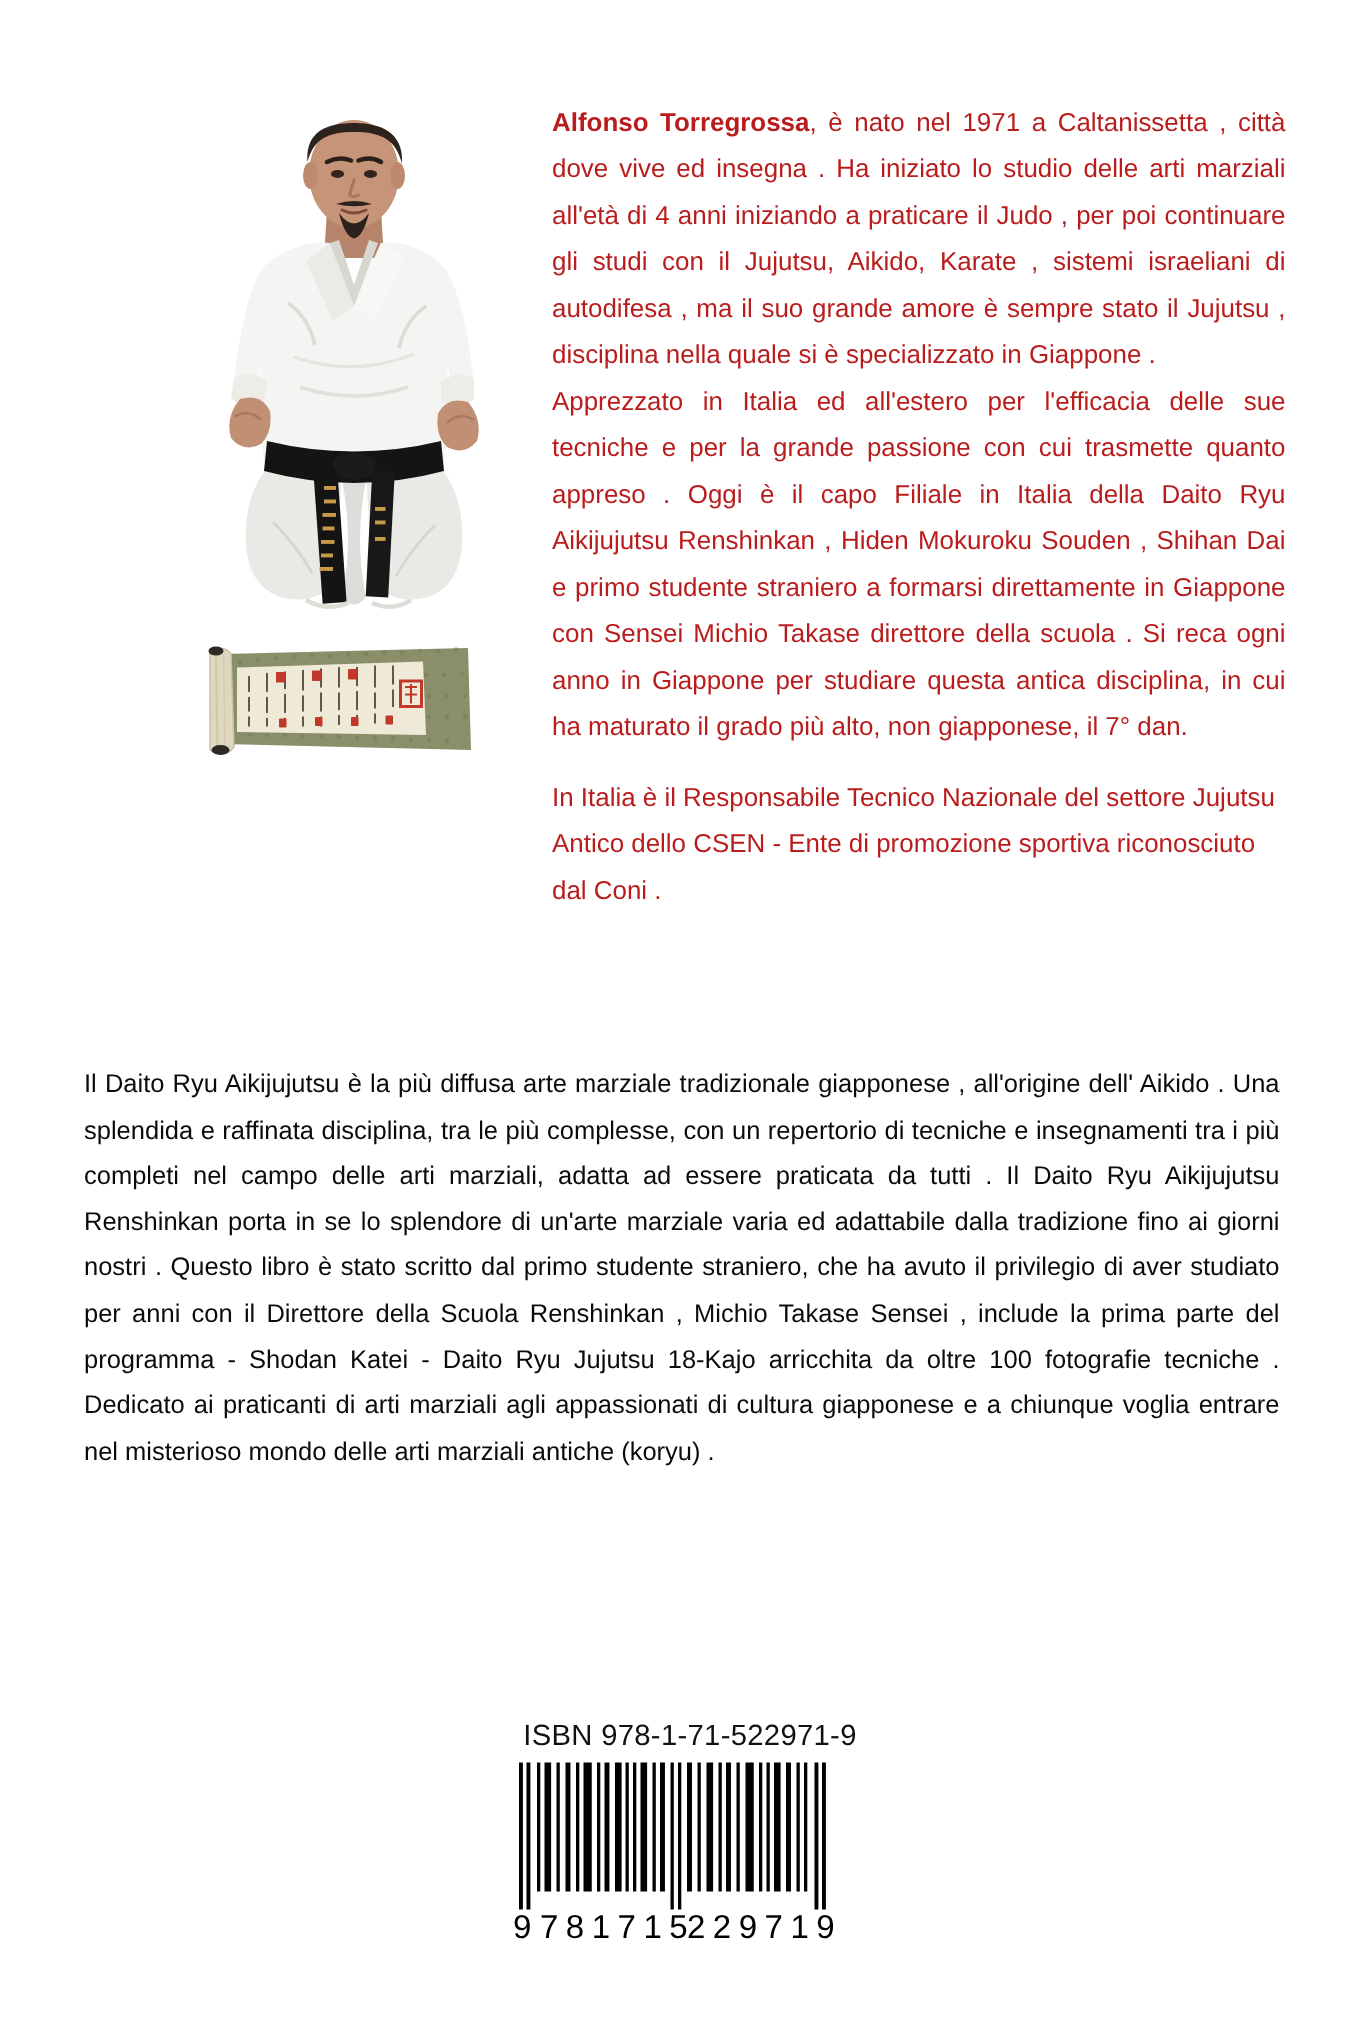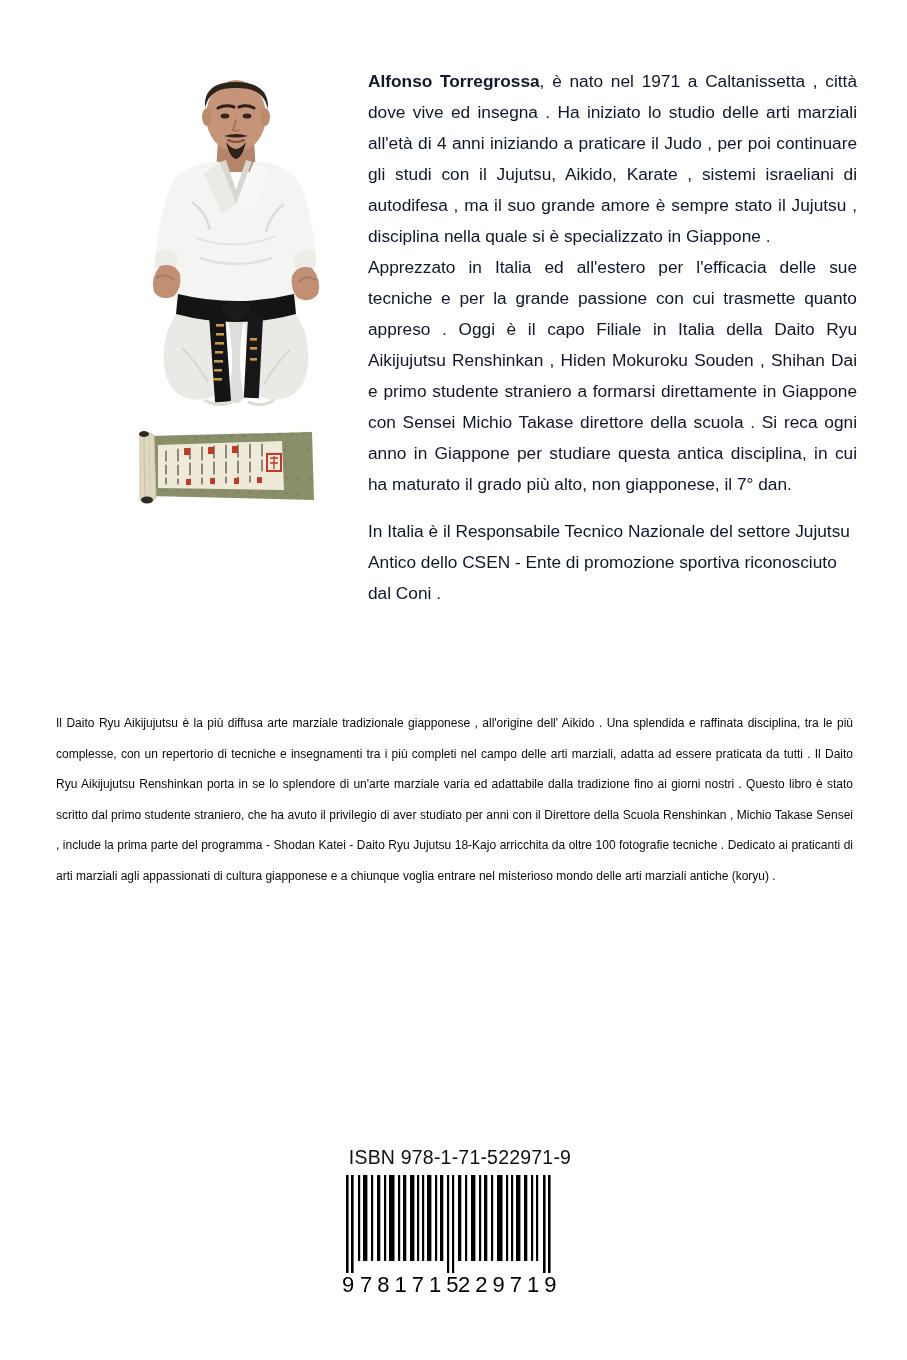--- a/index.html
+++ b/index.html
@@ -39,33 +39,33 @@
   
   #bio-column {
     position: absolute;
     left: 368px;
     top: 66px;
     width: 489px;
     font-size: 17.3px;
     line-height: 31px;
     text-align: justify;
     text-justify: inter-word;
-    color: #0f172a;
+    color: #b91c1c;
   }
   #bio-column p { margin: 0; }
   #bio-column p:last-child { text-align: left; margin-top: 16px; }
   .author-name { font-weight: bold; }
 
   
   #blurb {
     position: absolute;
     left: 56px;
     top: 708px;
     width: 797px;
-    font-size: 12px;
+    font-size: 17px;
     line-height: 30.6px;
     text-align: justify;
     text-justify: inter-word;
     color: #0b0b0b;
   }
   #blurb p { margin: 0; }
 
   
   #isbn-block {
     position: absolute;

